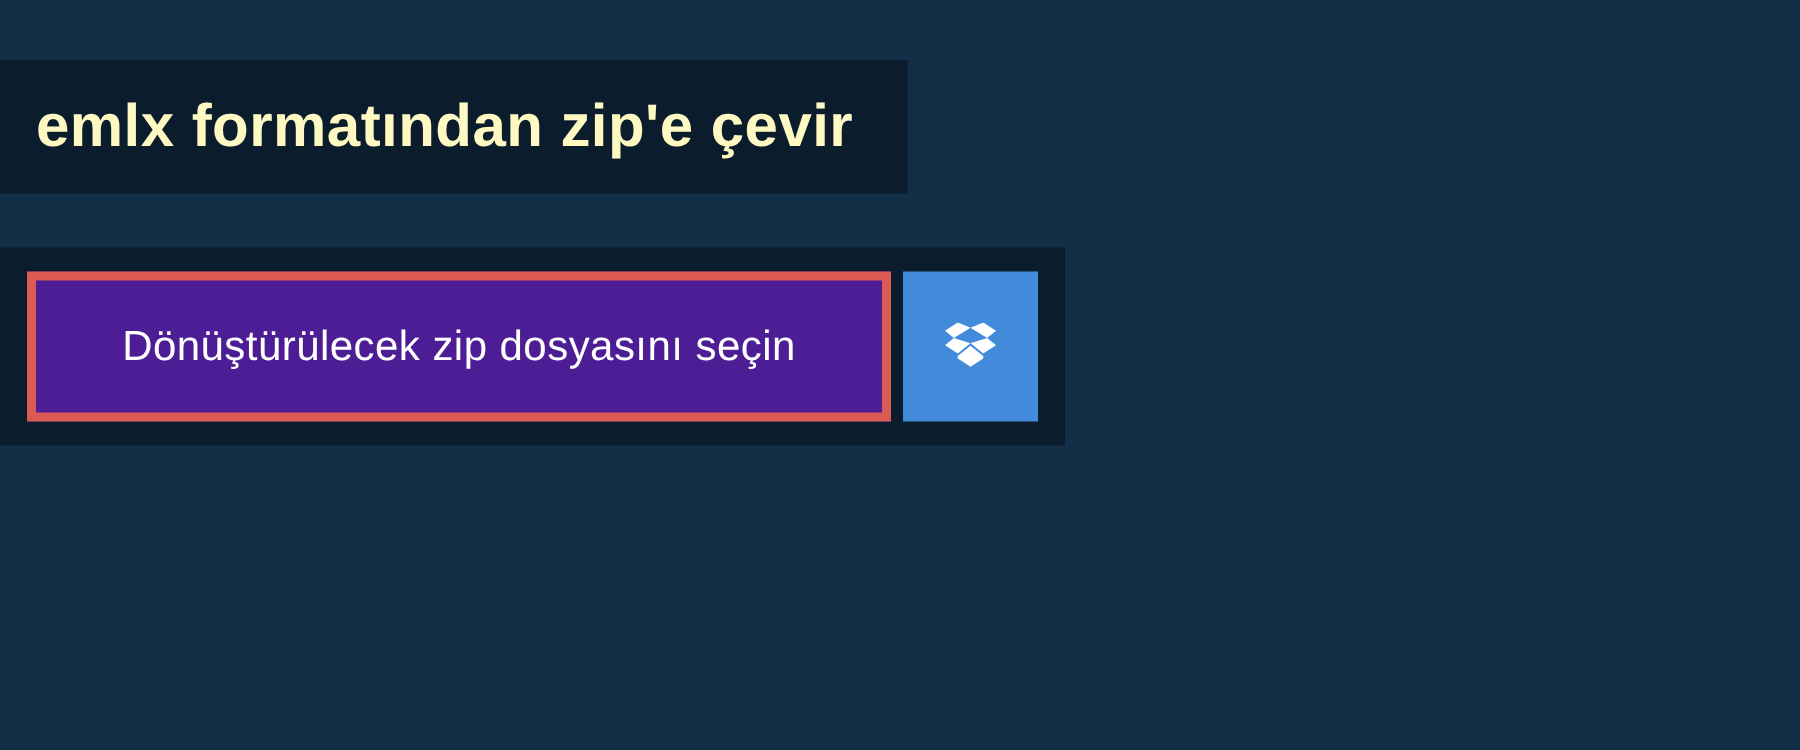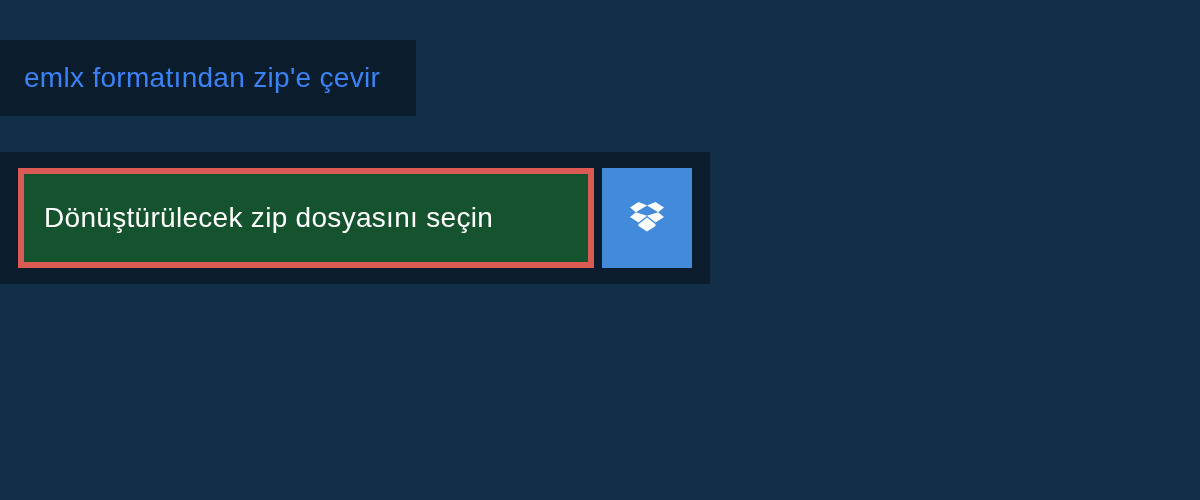--- a/index.html
+++ b/index.html
@@ -17,46 +17,47 @@
     .container {
       padding: 0;
     }
     .title-bar {
       background: #0b1d2c;
       display: inline-block;
       padding: 22px 36px 22px 24px;
       margin-top: 40px;
     }
     .title-text {
-      color: #3b82f6;
-      font-size: 28px;
-      font-weight: 400;
+      color: #fef9c3;
+      font-size: 40px;
+      font-weight: 700;
       letter-spacing: 0.3px;
     }
     .upload-panel {
       background: #0b1d2c;
       margin-top: 36px;
       padding: 16px 18px;
       display: flex;
       align-items: stretch;
       gap: 8px;
       width: 710px;
     }
     .select-file-button {
       flex: 1;
-      background: #14532d;
+      background: #4c1d95;
       border: 6px solid #db5a53;
       color: #ffffff;
       font-size: 28px;
       font-weight: 400;
       padding: 28px 20px;
       text-align: center;
       cursor: pointer;
       display: flex;
       align-items: center;
+      justify-content: center;
       letter-spacing: 0.3px;
     }
     .dropbox-button {
       width: 90px;
       background: #428bda;
       display: flex;
       align-items: center;
       justify-content: center;
       cursor: pointer;
     }

